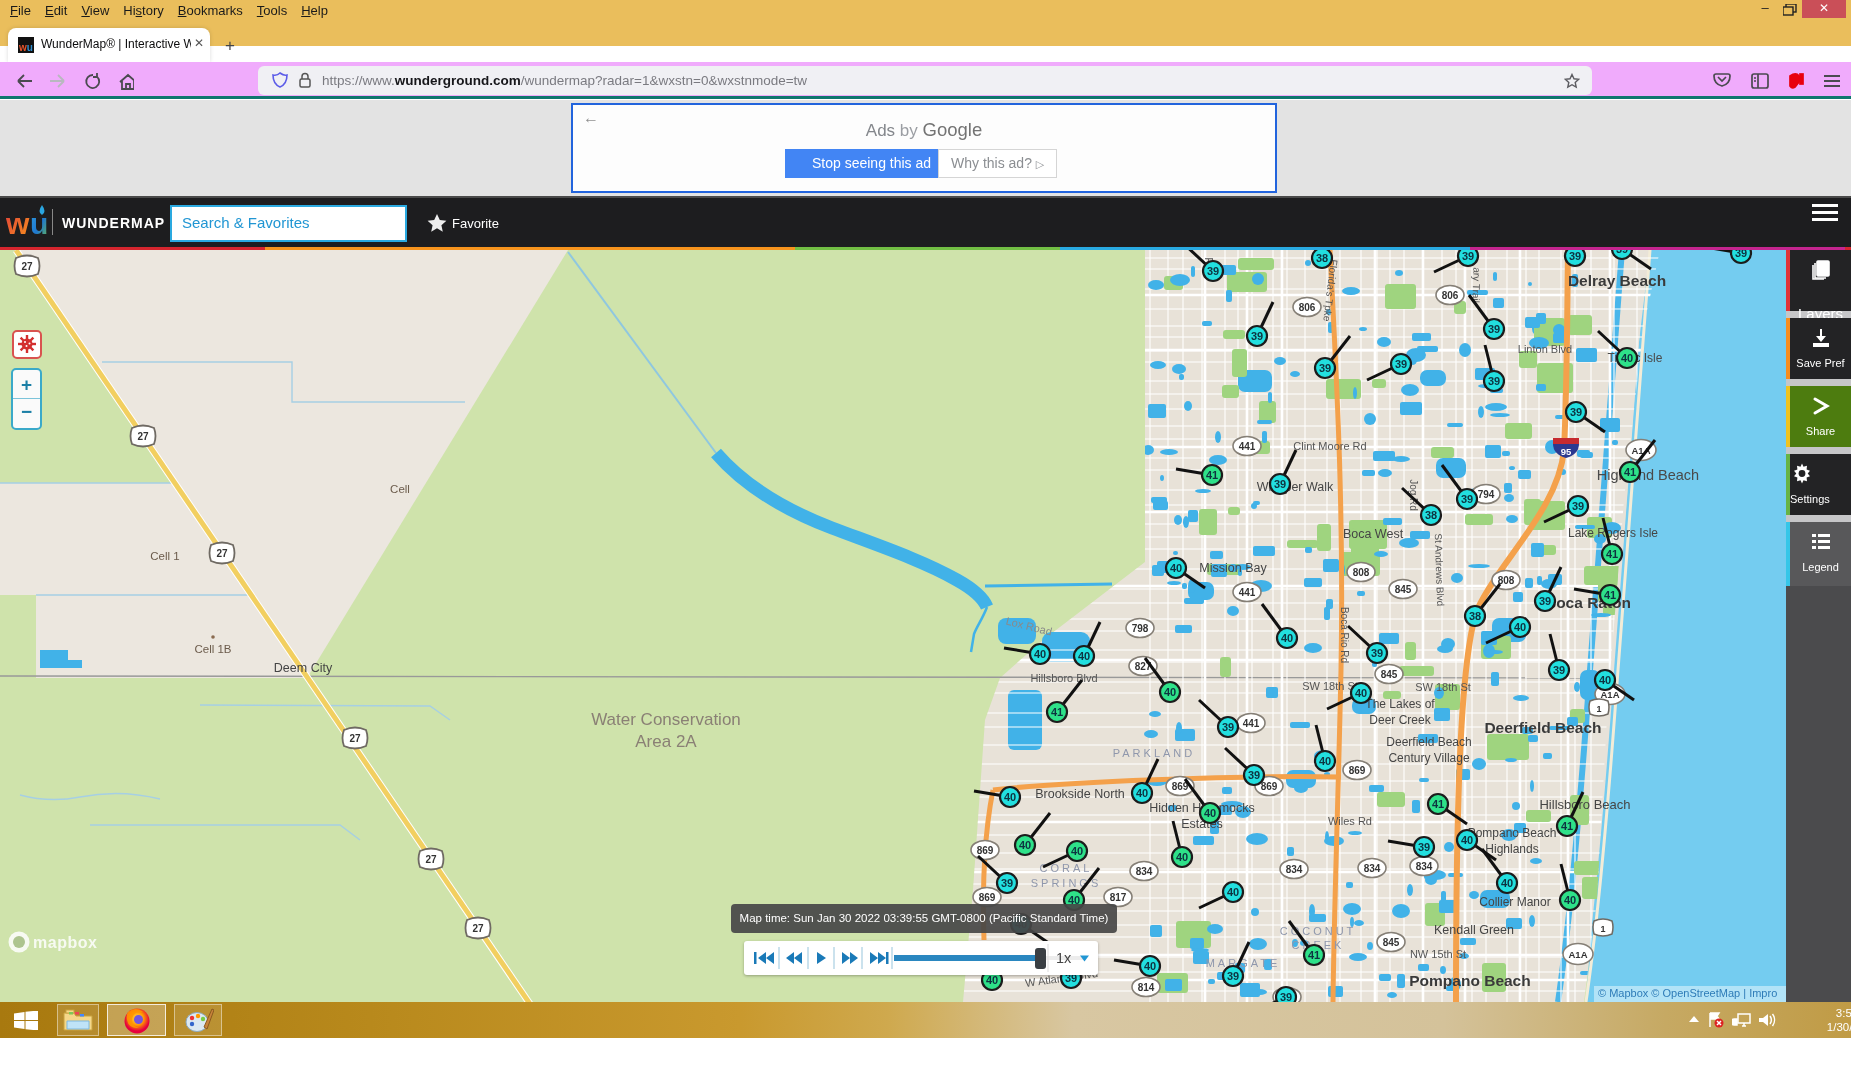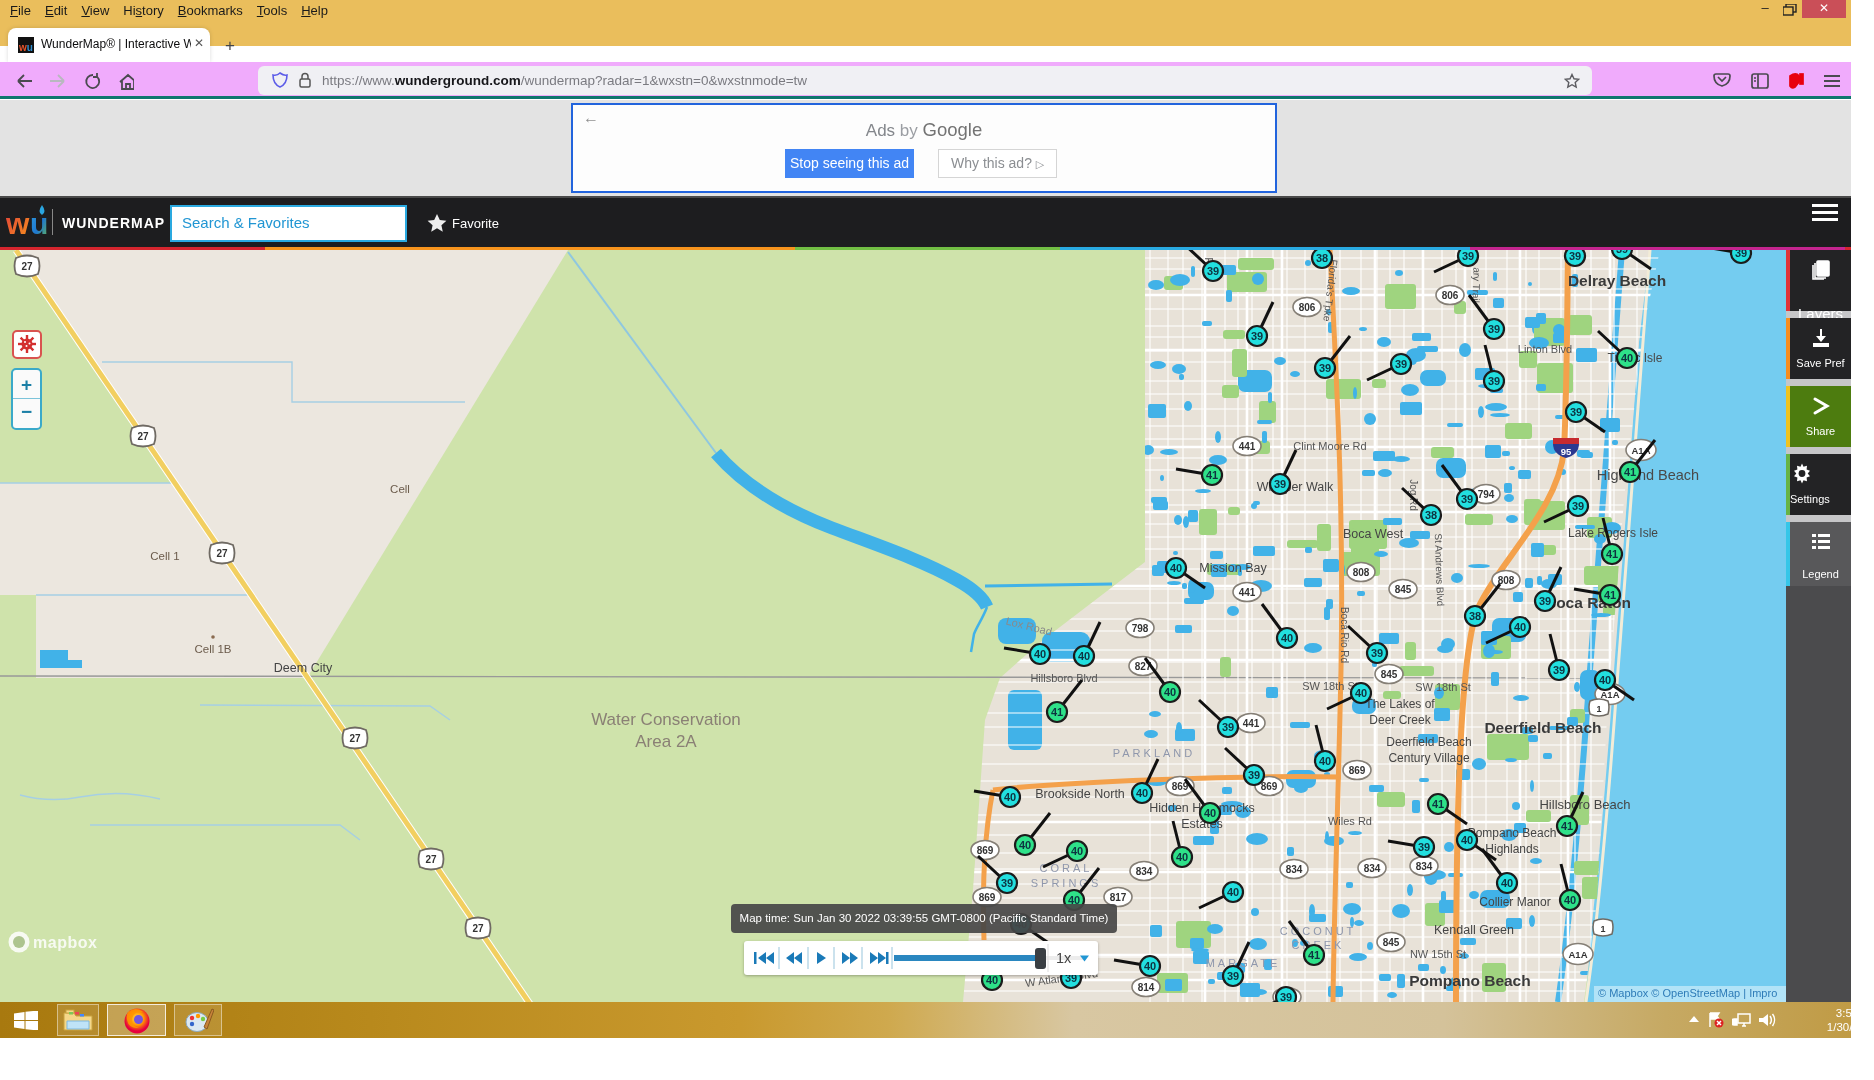--- a/index.html
+++ b/index.html
@@ -50,21 +50,21 @@
         <path d="M78,6 q6,-4 9,0 q2,3 0,6 l-4,5 q-3,2 -5,-1z"></path>
         <rect x="88" y="4" width="3" height="10"></rect>
       </g>
       <path d="M112,6 h16 M112,11 h16 M112,16 h16" stroke-width="2"></path>
     </svg>
 </div>
 <div class="abs" style="left:0;top:100px;width:1851px;height:96px;background:#e3e3e3">
 <div class="abs" style="left:571px;top:3px;width:706px;height:90px;background:#fdfdfd;border:2px solid #2264dd">
 <div class="abs" style="left:10px;top:4px;font-size:16px;color:#909090">←</div>
 <div class="abs" style="left:0;top:14px;width:702px;text-align:center;font-size:17px;color:#84878c">Ads <span style="color:#9b9ea3">by</span> <span style="font-size:18.5px;color:#737373">Google</span></div>
-<div class="abs" style="left:212px;top:44px;height:29px;background:#4285f4;color:#fff;font-size:14px;line-height:29px;padding:0 5px">Stop seeing this ad</div>
+<div class="abs" style="left:212px;top:44px;height:29px;background:#4285f4;color:#fff;font-size:14px;line-height:29px;padding:0 27px">Stop seeing this ad</div>
 <div class="abs" style="left:365px;top:44px;height:29px;background:#fff;border:1px solid #d5d5d5;color:#8b8e92;font-size:14px;line-height:27px;padding:0 12px">Why this ad? <span style="font-size:11px">▷</span></div>
 </div>
   </div>
 <div class="abs" style="left:0;top:196px;width:1851px;height:51px;background:#1d1d1f;border-top:2px solid #4a4a4a">
 <svg class="abs" style="left:6px;top:6px" width="50" height="38">
       <defs>
         <linearGradient id="wg" x1="0" y1="0" x2="1" y2="1">
           <stop offset="0" stop-color="#e03a3c"></stop>
           <stop offset="1" stop-color="#f7941d"></stop>
         </linearGradient>
@@ -931,21 +931,21 @@
 </div>
 <div class="abs" style="left:0;top:272px;width:65px;height:64px;background:#58585a;border-left:4px solid #35c6e8;text-align:center">
 <div style="margin-top:8px"><svg width="24" height="24" fill="#fff">
             <rect x="3" y="4" width="4" height="3"></rect>
             <rect x="3" y="10" width="4" height="3"></rect>
             <rect x="3" y="16" width="4" height="3"></rect>
             <rect x="9" y="4" width="12" height="3"></rect>
             <rect x="9" y="10" width="12" height="3"></rect>
             <rect x="9" y="16" width="12" height="3"></rect>
           </svg></div>
-<div style="font-size:11px;color:#fff;margin-top:10px">Legend</div>
+<div style="font-size:11px;color:#fff;margin-top:3px">Legend</div>
 </div>
 </div>
 </div>
 <div class="abs" style="left:0;top:1002px;width:1851px;height:36px;background:linear-gradient(90deg,#a8790f 0%,#b8891c 20%,#c9992e 40%,#cfa94e 48%,#d8c7a2 58%,#d4c29a 78%,#c6a963 90%,#c09b45 100%)">
 <svg class="abs" style="left:14px;top:9px" width="24" height="19" fill="#fff">
       <path d="M0,2.5 L10.5,1 V9 H0z M11.5,0.8 L24,-0.5 V9 H11.5z M0,10 H10.5 V18 L0,16.5z M11.5,10 H24 V19.5 L11.5,18.2z"></path>
     </svg>
 <div class="abs" style="left:57px;top:2px;width:42px;height:32px;border:1px solid rgba(255,255,255,.45);background:rgba(255,255,255,.12)"><svg width="30" height="26" style="margin:2px 0 0 5px">
         <path d="M1,6 l10,0 2,3 16,0 0,14 -28,0z" fill="#f5d889" stroke="#c9a23e"></path>
         <rect x="3" y="3" width="8" height="3" fill="#f5d889" stroke="#c9a23e"></rect>

